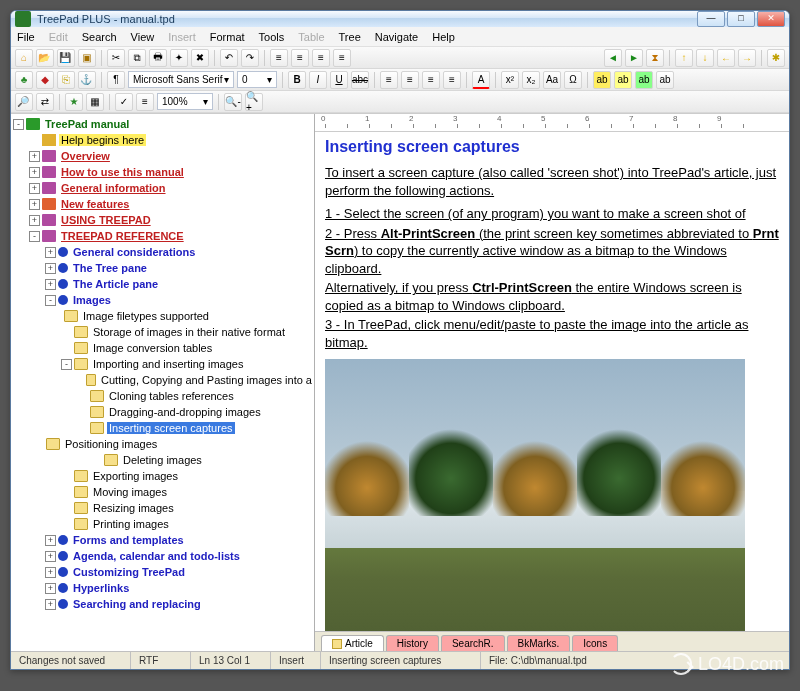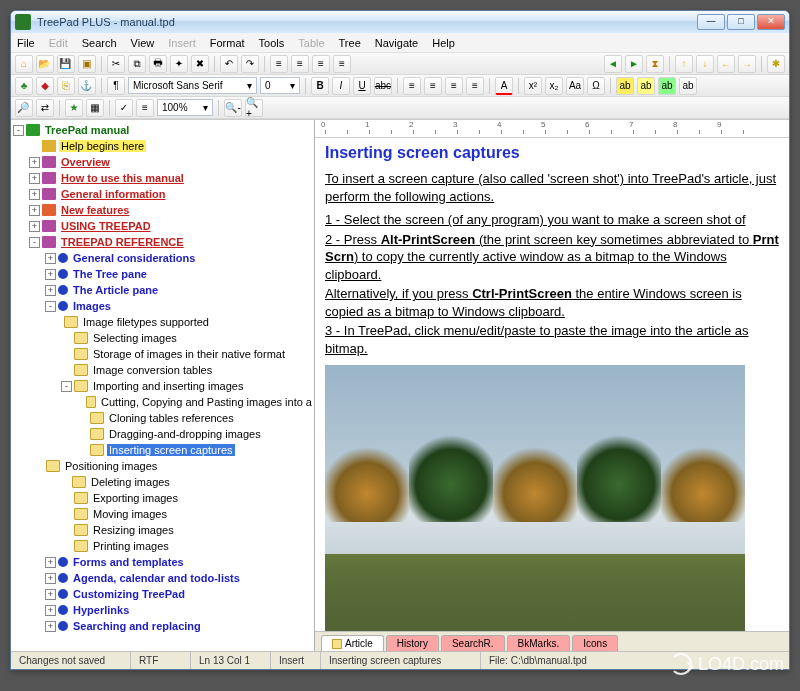--- a/index.html
+++ b/index.html
@@ -1,20 +1,20 @@
 <!DOCTYPE html>
 <html><head>
 <meta charset="utf-8">
 <style>
 * { box-sizing: border-box; margin: 0; padding: 0; font-family: "Segoe UI", Tahoma, sans-serif; }
 body { background: #555; width: 800px; height: 691px; overflow: hidden; position: relative; }
 
 .window { background: #f0f0f0; margin: 10px; width: 780px; height: 660px; border: 1px solid #5a7aa0; border-radius: 6px 6px 0 0; box-shadow: 0 2px 6px rgba(0,0,0,.3); display: flex; flex-direction: column; }
 
-.titlebar { height: 22px; background: linear-gradient(#f7fbff,#d6e6f7 45%,#bcd6ef 46%,#d8e9fb); border-radius: 5px 5px 0 0; display: flex; align-items: center; padding: 0 4px; }
+.titlebar { height: 16px; background: linear-gradient(#f7fbff,#d6e6f7 45%,#bcd6ef 46%,#d8e9fb); border-radius: 5px 5px 0 0; display: flex; align-items: center; padding: 0 4px; }
 .titlebar .ticon { width: 16px; height: 16px; background: #2a7a2a; border-radius: 2px; margin-right: 6px; }
 .titlebar .title { font-size: 11px; color: #1a3a5a; flex: 1; }
 .winbtns { display: flex; gap: 2px; }
 .winbtn { width: 28px; height: 16px; border: 1px solid #7a9ac0; border-radius: 2px; background: linear-gradient(#f0f7ff,#cde3f7); font-size: 9px; line-height: 12px; text-align: center; }
 .winbtn.close { background: linear-gradient(#f7b0a8,#e0533f); color: #fff; }
 
 .menubar { height: 20px; background: #f4f4f4; display: flex; align-items: center; padding: 0 6px; gap: 14px; font-size: 11px; border-bottom: 1px solid #e0e0e0; }
 .menubar span.dis { color: #aaa; }
 
 .toolbar { height: 22px; background: linear-gradient(#fafafa,#e9e9e9); border-bottom: 1px solid #d8d8d8; display: flex; align-items: center; padding: 0 4px; gap: 3px; overflow: hidden; }
@@ -128,21 +128,21 @@
     <div class="tbtn" style="color:#c0a000">✱</div>
   </div>
 
   <div class="toolbar">
     <div class="tbtn" style="color:#2a8a2a">♣</div>
     <div class="tbtn" style="color:#c02020">◆</div>
     <div class="tbtn" style="color:#c0a000">⎘</div>
     <div class="tbtn" style="color:#c0a000">⚓</div>
     <div class="sep"></div>
     <div class="tbtn">¶</div>
-    <div class="combo" style="width:129px">
+    <div class="combo" style="width:106px">
         <span>Microsoft Sans Serif</span>
         <span style="margin-left:auto">▾</span>
       </div>
     <div class="combo" style="width:40px">
         <span>0</span>
         <span style="margin-left:auto">▾</span>
       </div>
     <div class="sep"></div>
     <div class="tbtn" style="font-weight:bold">B</div>
     <div class="tbtn" style="font-style:italic">I</div>
@@ -252,25 +252,20 @@
           </div>
 
         <div class="node" style="padding-left:40px">
             <span class="sp"></span>
             <span class="ico fold"></span>
             <span class="lbl">Image filetypes supported</span>
           </div>
         <div class="node" style="padding-left:50px">
             <span class="sp"></span>
             <span class="ico fold"></span>
-            <span class="lbl">Selecting images</span>
-          </div>
-        <div class="node" style="padding-left:50px">
-            <span class="sp"></span>
-            <span class="ico fold"></span>
             <span class="lbl">Storage of images in their native format</span>
           </div>
         <div class="node" style="padding-left:50px">
             <span class="sp"></span>
             <span class="ico fold"></span>
             <span class="lbl">Image conversion tables</span>
           </div>
         <div class="node" style="padding-left:50px">
             <span class="exp">-</span>
             <span class="ico fold"></span>
@@ -296,21 +291,21 @@
             <span class="sp"></span>
             <span class="ico fold"></span>
             <span class="lbl sel">Inserting screen captures</span>
           </div>
 
         <div class="node" style="padding-left:22px">
             <span class="sp"></span>
             <span class="ico fold"></span>
             <span class="lbl">Positioning images</span>
           </div>
-        <div class="node" style="padding-left:48px">
+        <div class="node" style="padding-left:80px">
             <span class="sp"></span>
             <span class="ico fold"></span>
             <span class="lbl">Deleting images</span>
           </div>
         <div class="node" style="padding-left:50px">
             <span class="sp"></span>
             <span class="ico fold"></span>
             <span class="lbl">Exporting images</span>
           </div>
         <div class="node" style="padding-left:50px">

